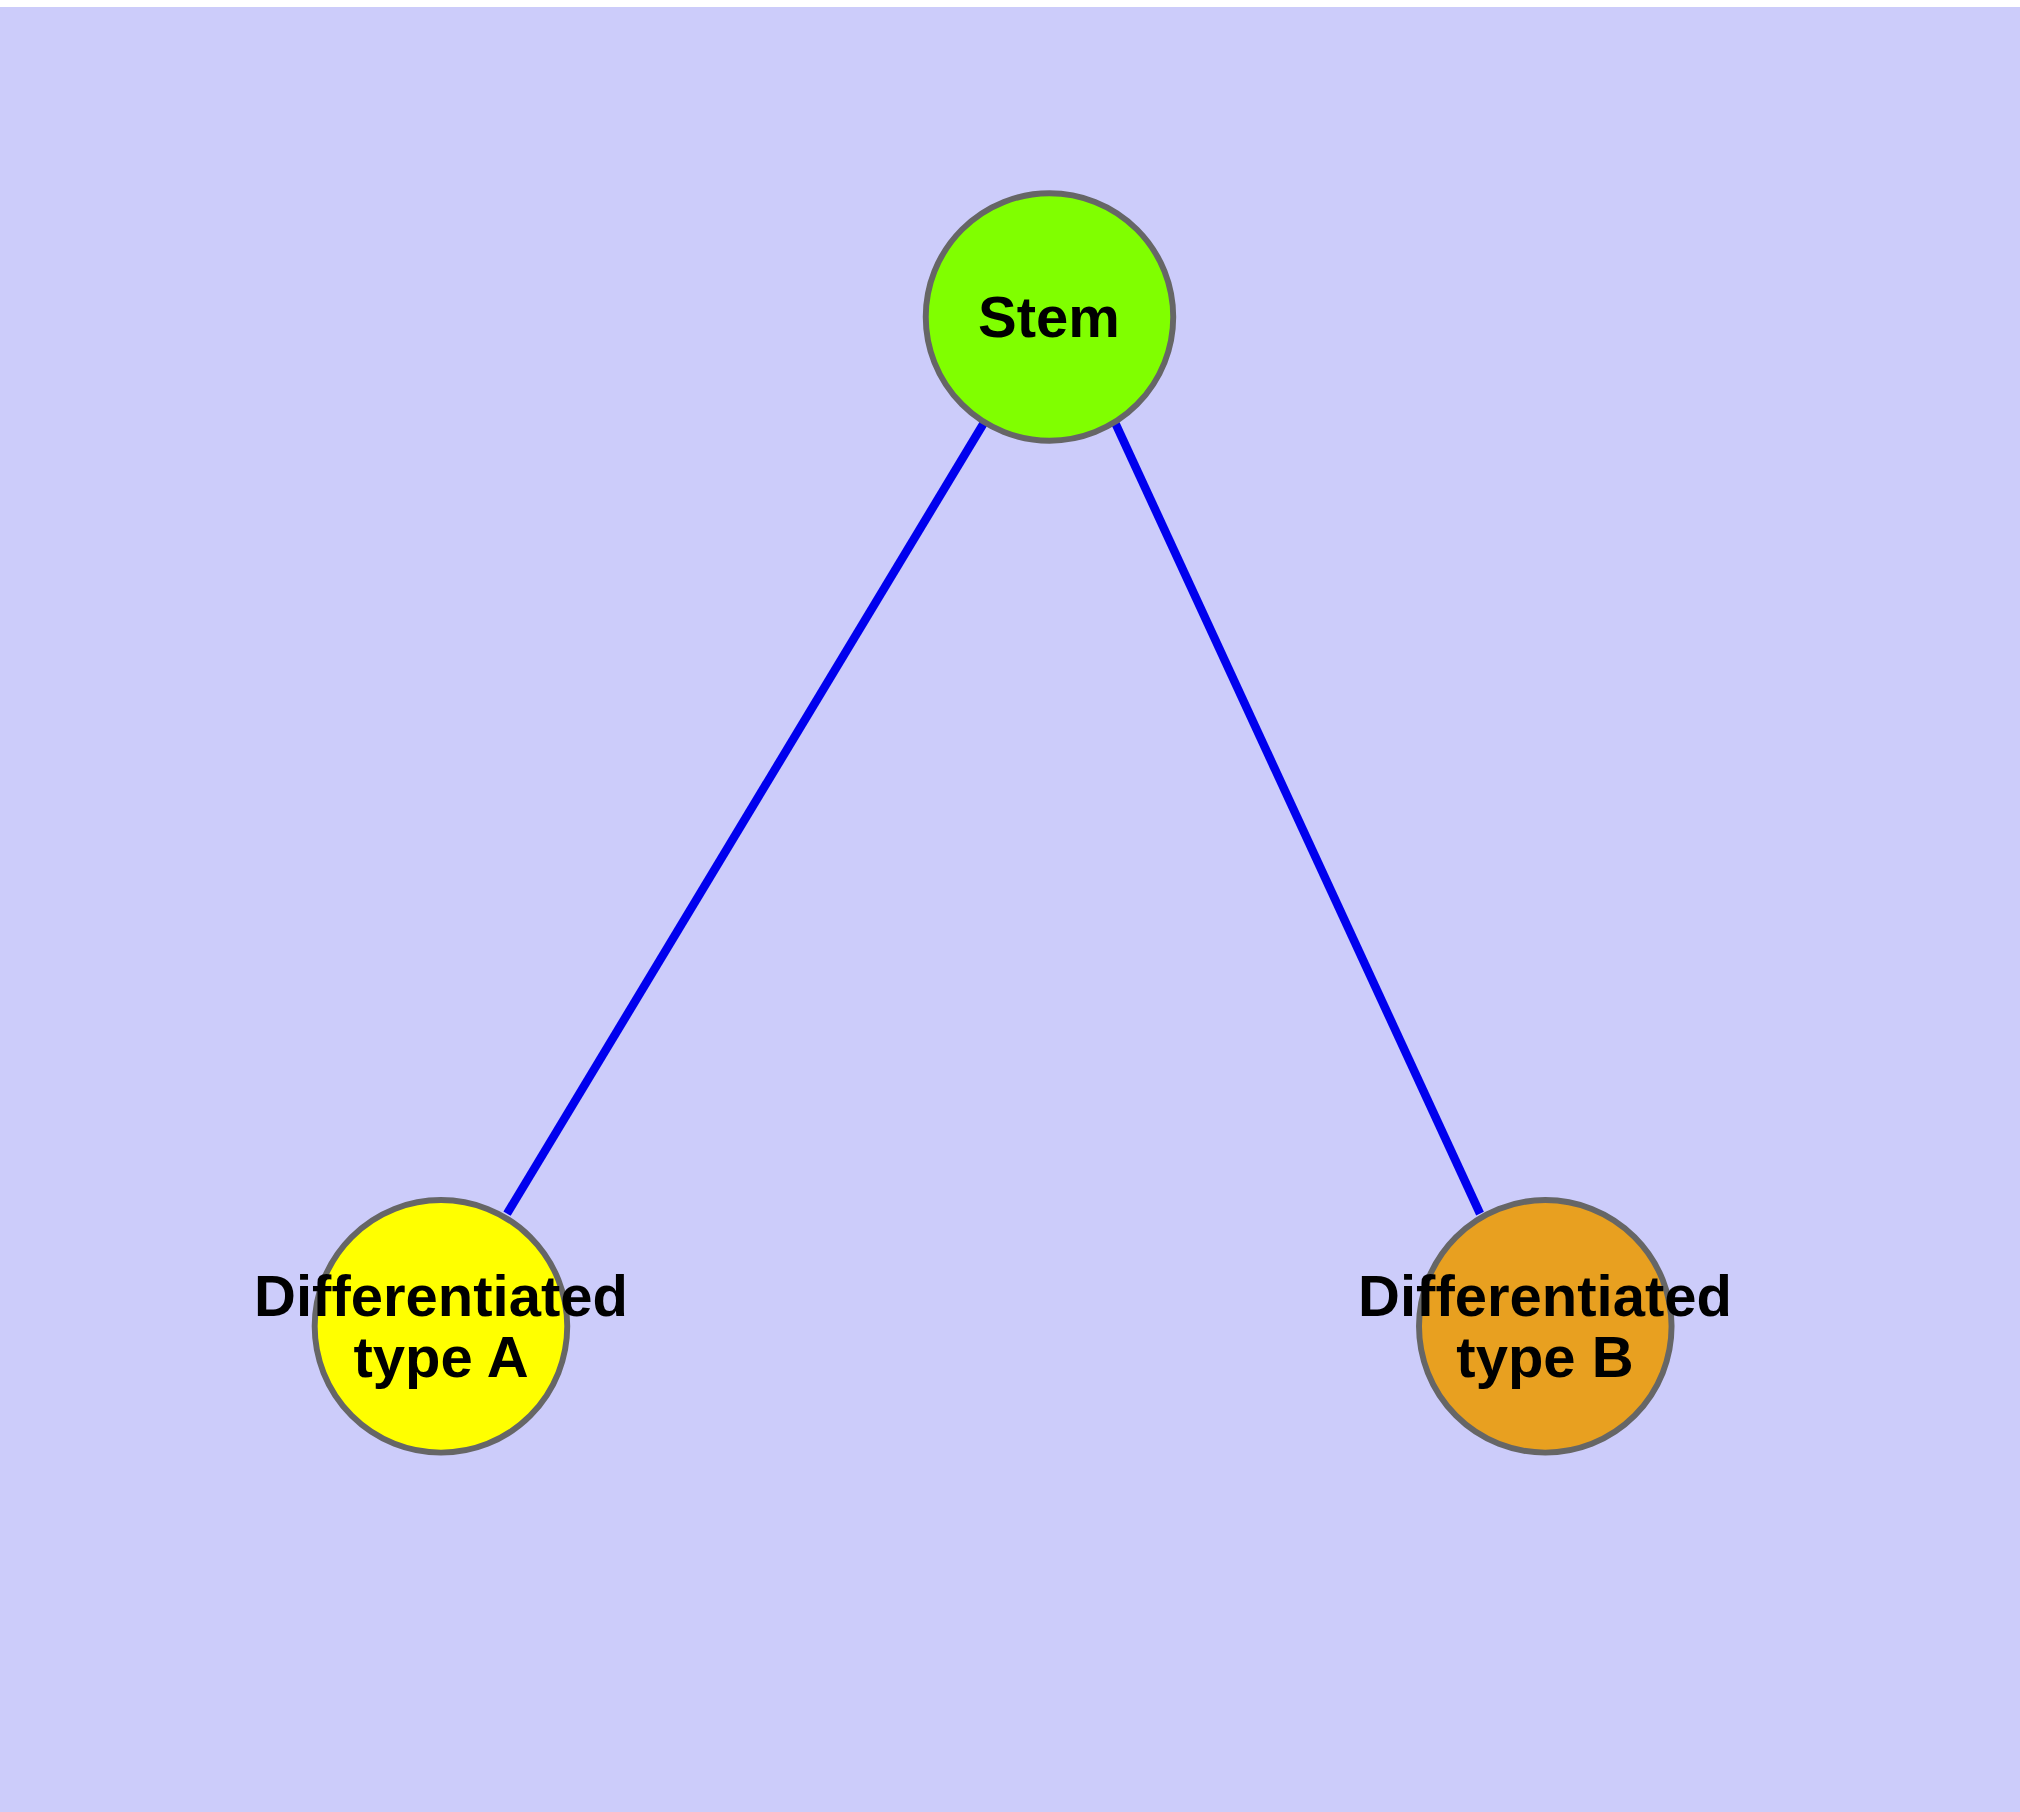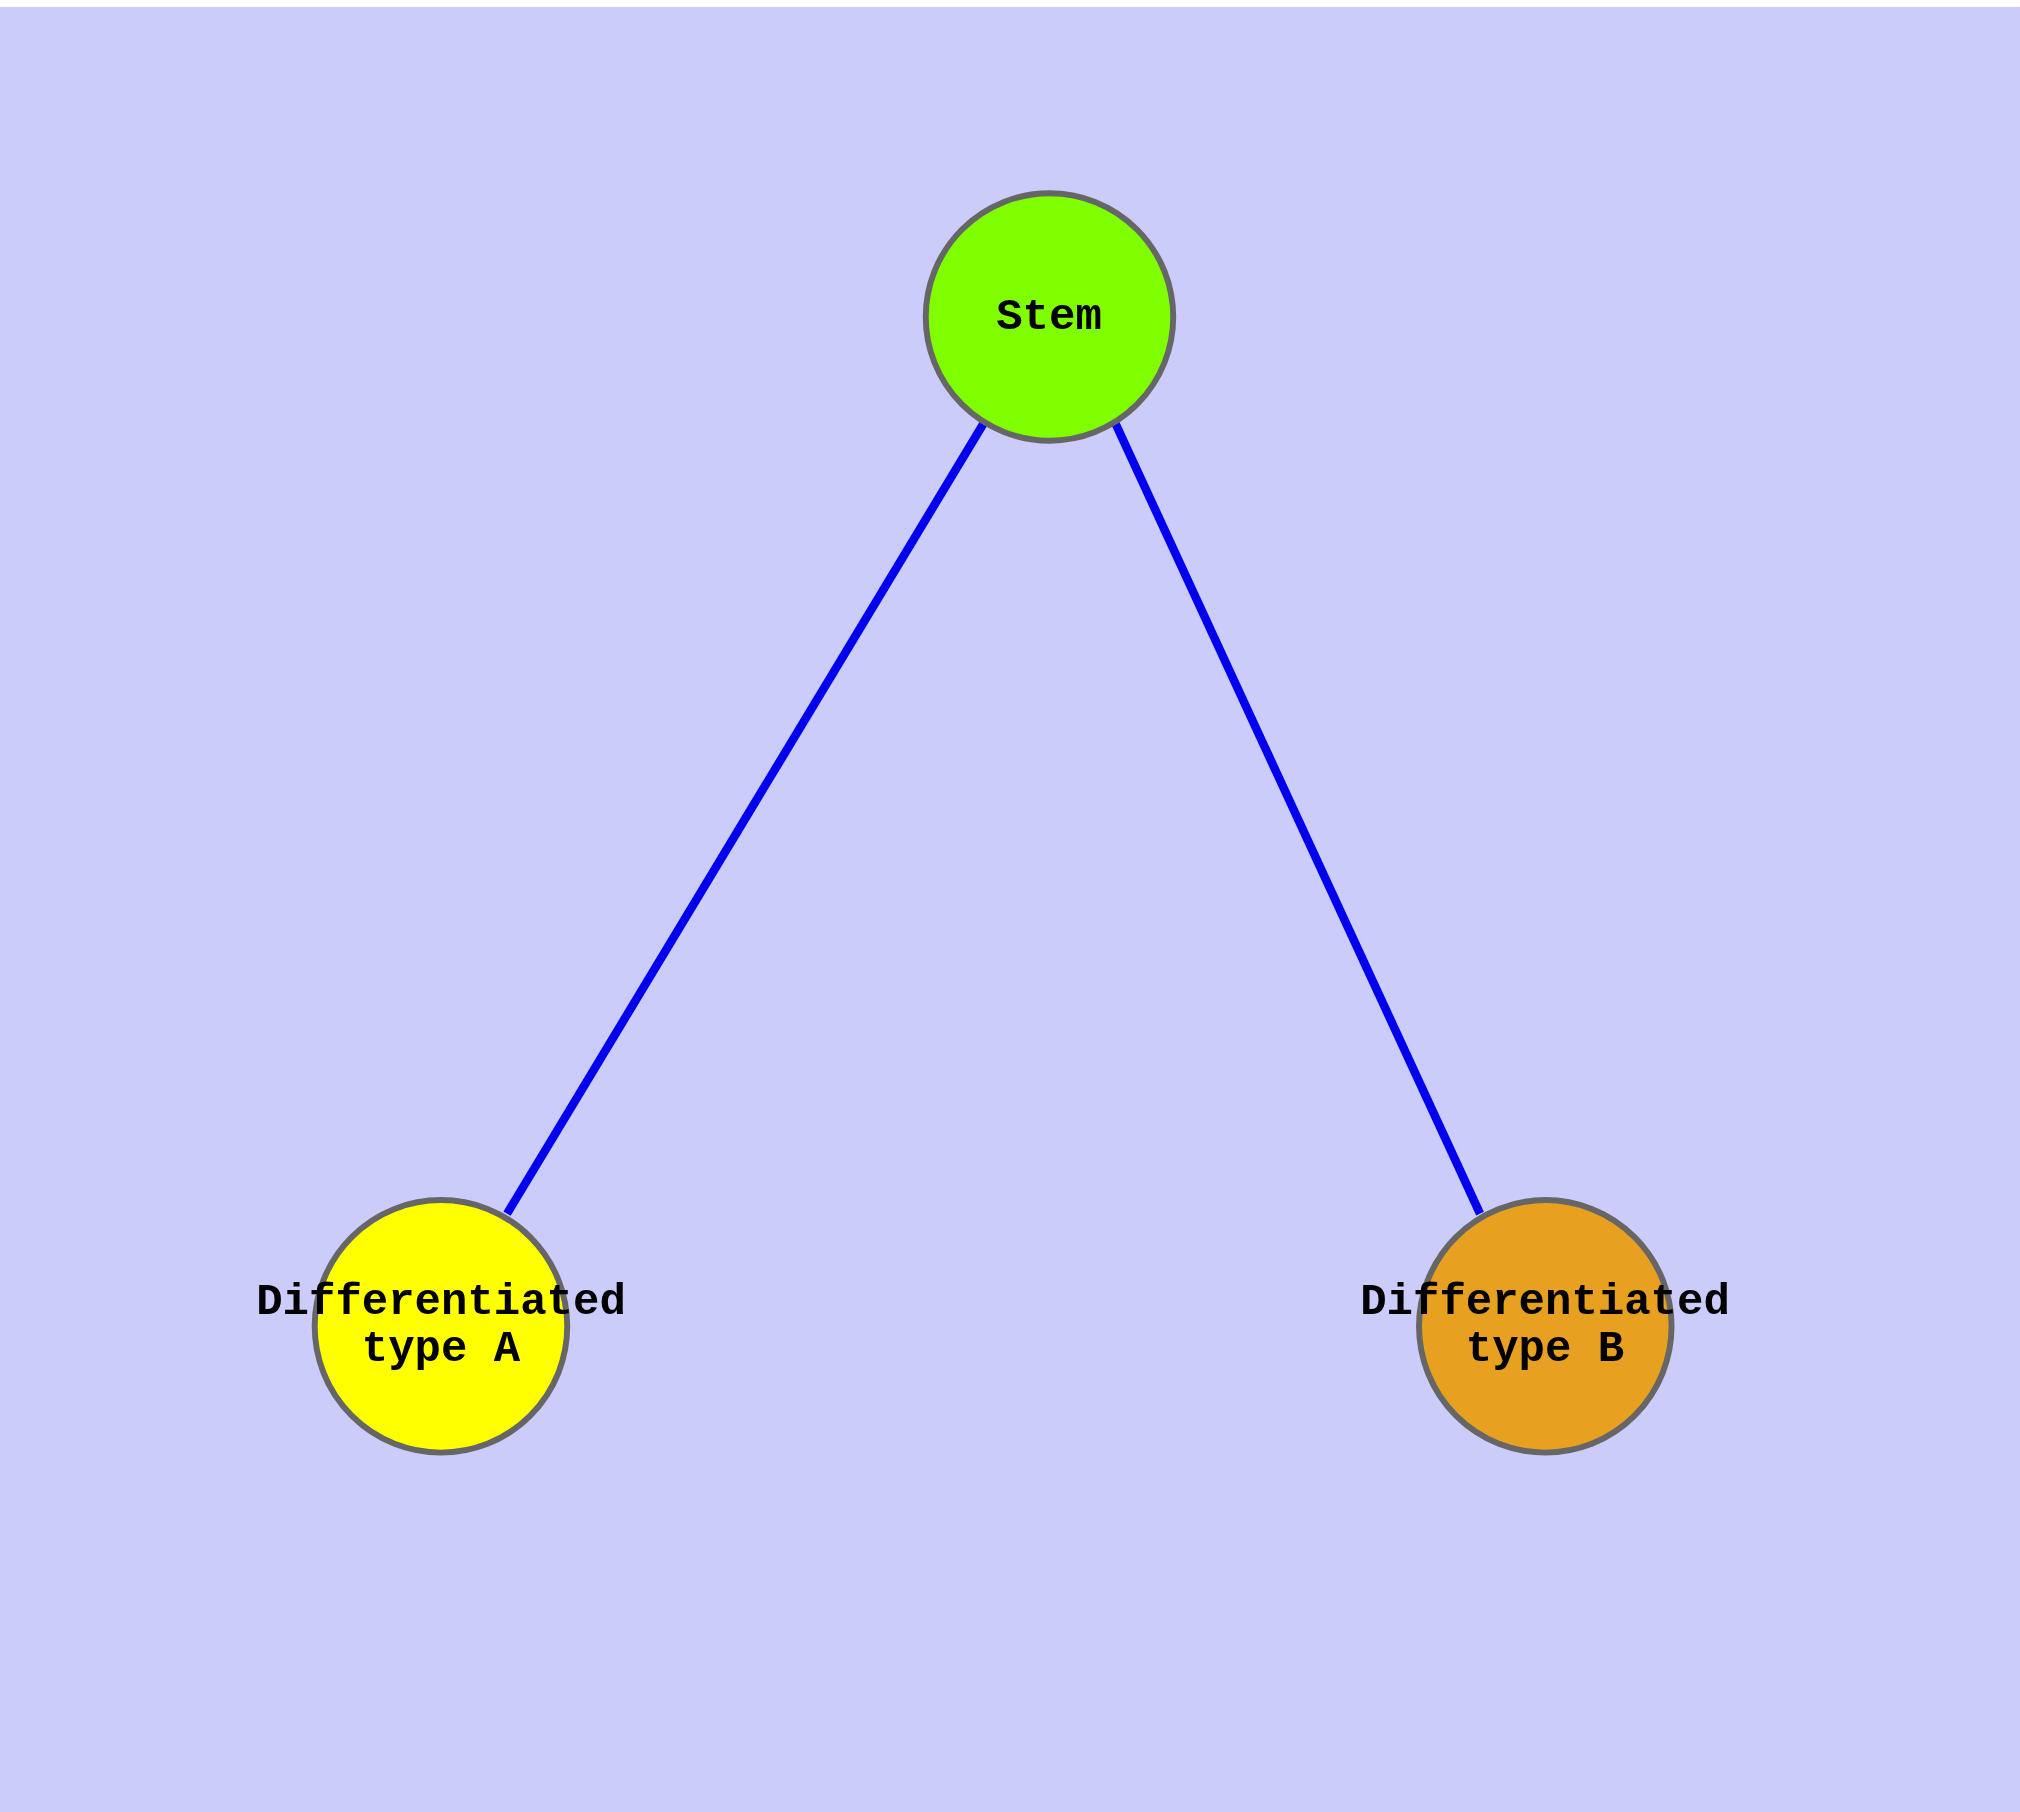--- a/index.html
+++ b/index.html
@@ -35,22 +35,21 @@
     position: absolute;
     text-align: center;
     font-weight: bold;
     color: #000000;
     line-height: 1.06;
     white-space: pre;
     pointer-events: none;
     transform: translate(-50%, -50%);
   }
   .node-label.big {
-    font-size: 44px;
-    font-family: Liberation Mono, monospace;
+    font-size: 58px;
   }
 </style>
 </head>
 <body>
 
 <div id="canvas">
 
   <div id="plot-background"></div>
 
   <svg id="graph-svg" viewBox="0 0 2384 2138">

